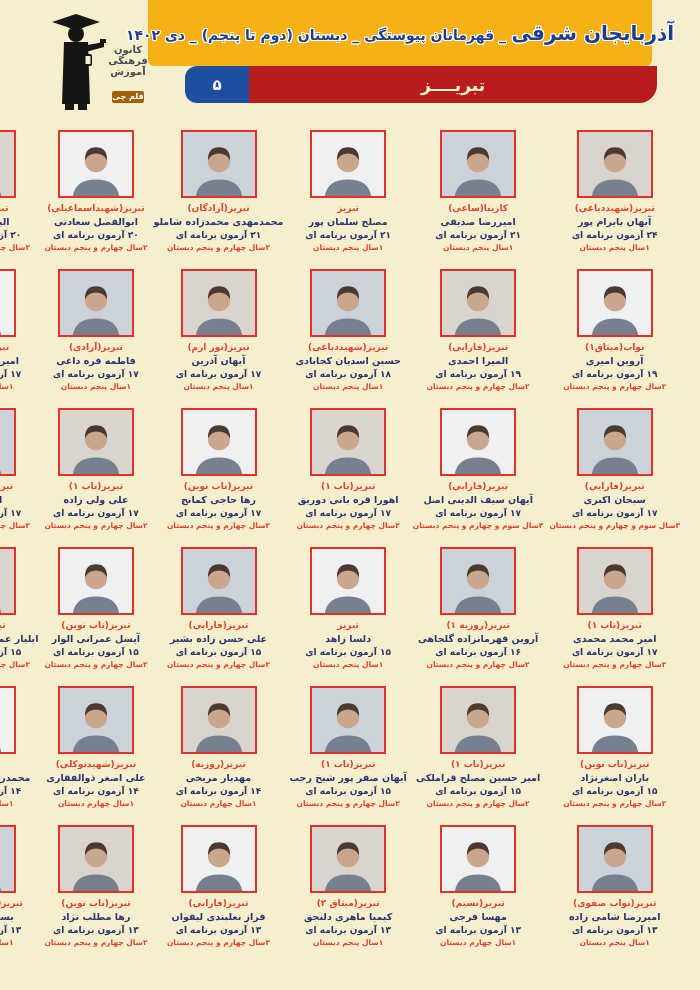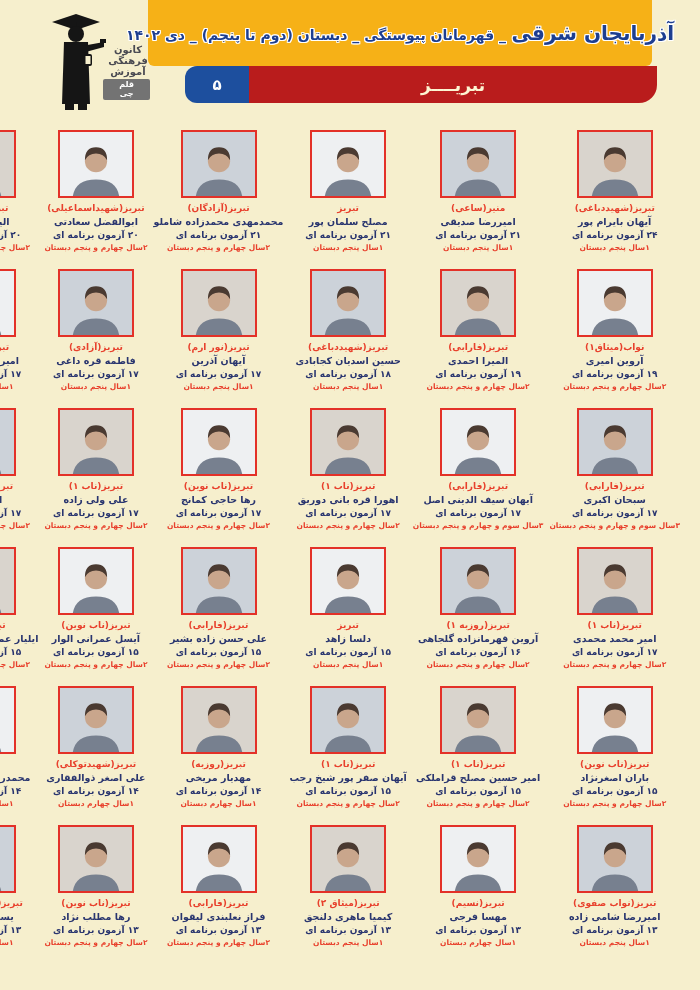--- a/index.html
+++ b/index.html
@@ -30,22 +30,22 @@
     flex:1; background:#b91c1c; color:#fdf5d2; font-size:17px; font-weight:bold;
     display:flex; align-items:center; justify-content:center;
     border-radius:0 0 18px 0; letter-spacing:1px;
   }
   
   .logo { position:absolute; top:8px; left:30px; width:120px; height:102px; direction:ltr; }
   .logo-figure { position:absolute; left:2px; top:0; width:74px; height:102px; }
   .logo-text { position:absolute; left:76px; top:36px; width:44px; text-align:center; direction:rtl; }
   .logo-text .ln { display:block; font-size:10px; font-weight:bold; color:#4a4a52; line-height:11px; }
   .logo-badge {
-    display:inline-block; margin-top:2px; background:#737373; color:#fff;
-    font-size:8px; font-weight:bold; padding:1px 16px 2px; border-radius:2px; line-height:9px;
+    display:inline-block; margin-top:14px; background:#a16207; color:#fff;
+    font-size:8px; font-weight:bold; padding:1px 0 2px; border-radius:2px; line-height:9px;
   }
   
   .grid {
     position:absolute; top:130px; left:20px; width:660px;
     display:grid; grid-template-columns:repeat(6,1fr);
     column-gap:6px; row-gap:15px; direction:rtl;
   }
   .card { text-align:center; }
   .photo {
     width:76px; height:68px; margin:0 auto 4px;
@@ -119,21 +119,21 @@
       <div class="yr">۱سال پنجم دبستان</div>
     </div>
     <div class="card">
       <div class="photo" style="background: rgb(204, 210, 217);">
         <svg viewBox="0 0 60 58" xmlns="http://www.w3.org/2000/svg">
     <circle cx="30" cy="22" r="11.5" fill="#c9a68c"></circle>
     <path d="M18.5 21 q0-13.5 11.5-13.5 q11.5 0 11.5 13.5 q-3.5-7-11.5-7 q-8 0-11.5 7z" fill="#4a3a31"></path>
     <path d="M6 58 q3-17 24-17 q21 0 24 17z" fill="#77808f"></path>
   </svg>
       </div>
-      <div class="loc">منیر(ساعی)</div>
+      <div class="loc">کارینا(ساعی)</div>
       <div class="nm">امیررضا صدیقی</div>
       <div class="ex">۲۱ آزمون برنامه ای</div>
       <div class="yr">۱سال پنجم دبستان</div>
     </div>
     <div class="card">
       <div class="photo" style="background: rgb(238, 240, 242);">
         <svg viewBox="0 0 60 58" xmlns="http://www.w3.org/2000/svg">
     <circle cx="30" cy="22" r="11.5" fill="#c9a68c"></circle>
     <path d="M18.5 21 q0-13.5 11.5-13.5 q11.5 0 11.5 13.5 q-3.5-7-11.5-7 q-8 0-11.5 7z" fill="#4a3a31"></path>
     <path d="M6 58 q3-17 24-17 q21 0 24 17z" fill="#77808f"></path>

